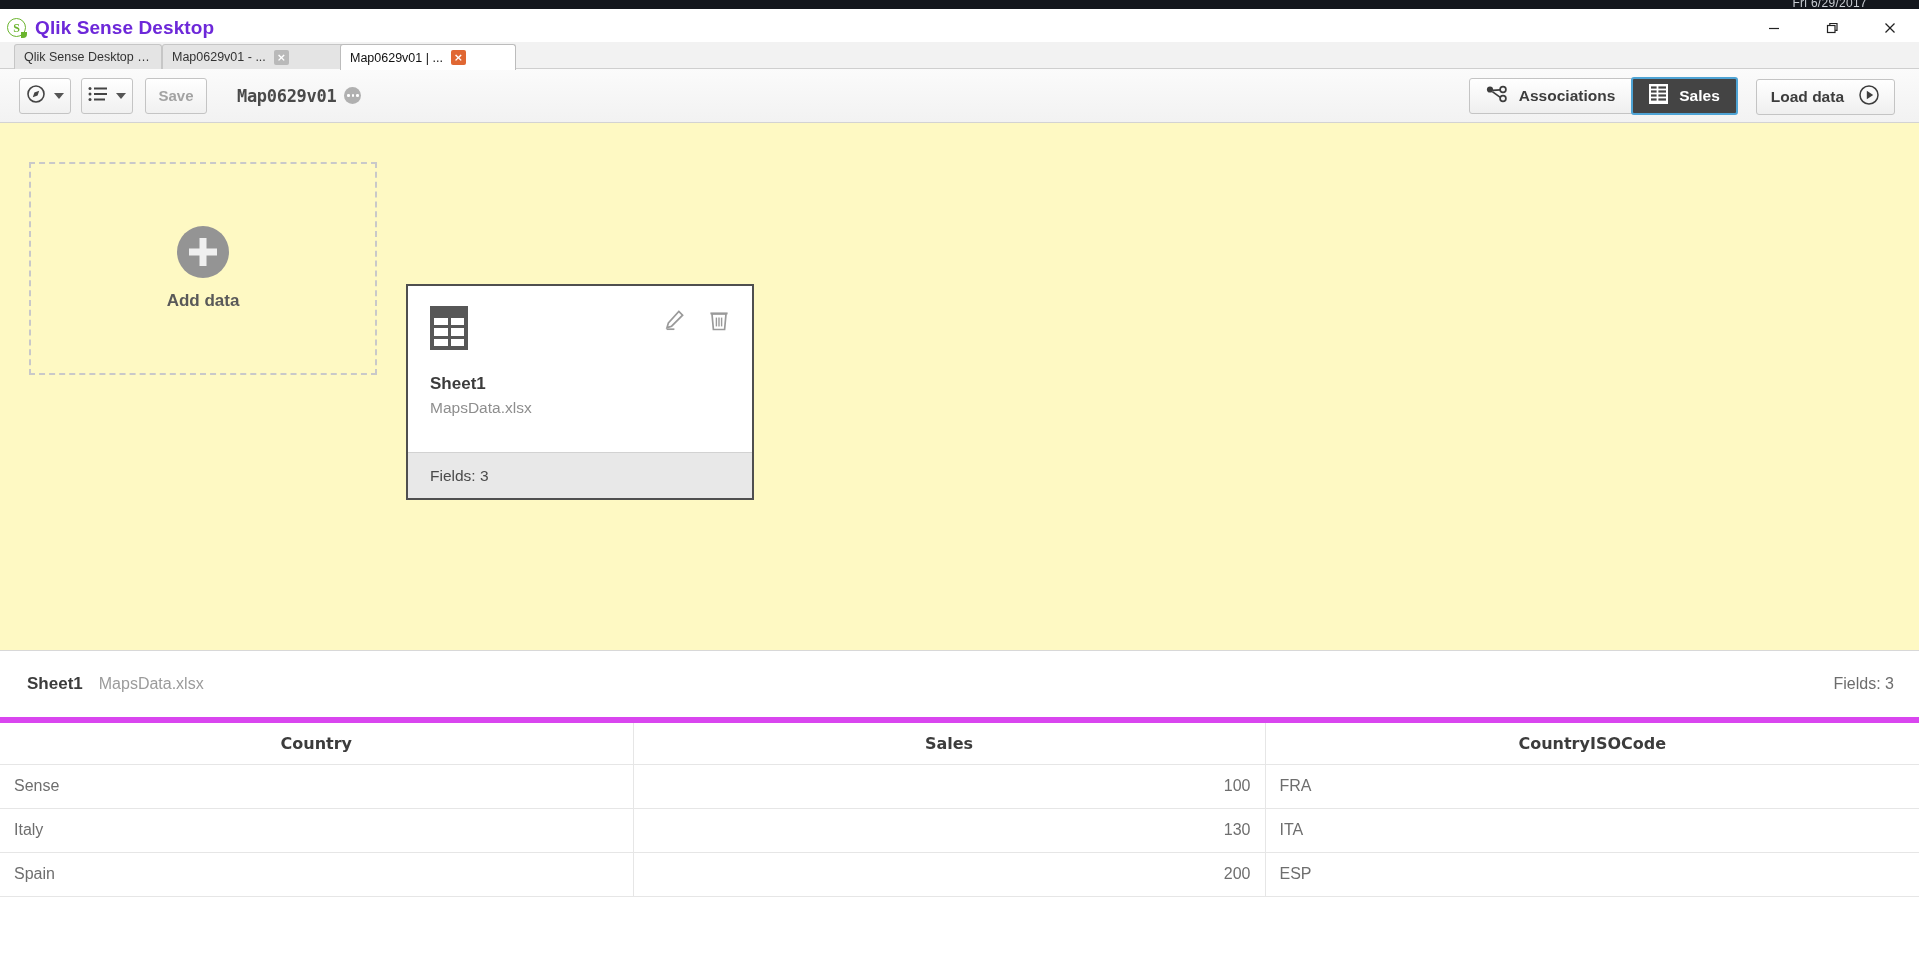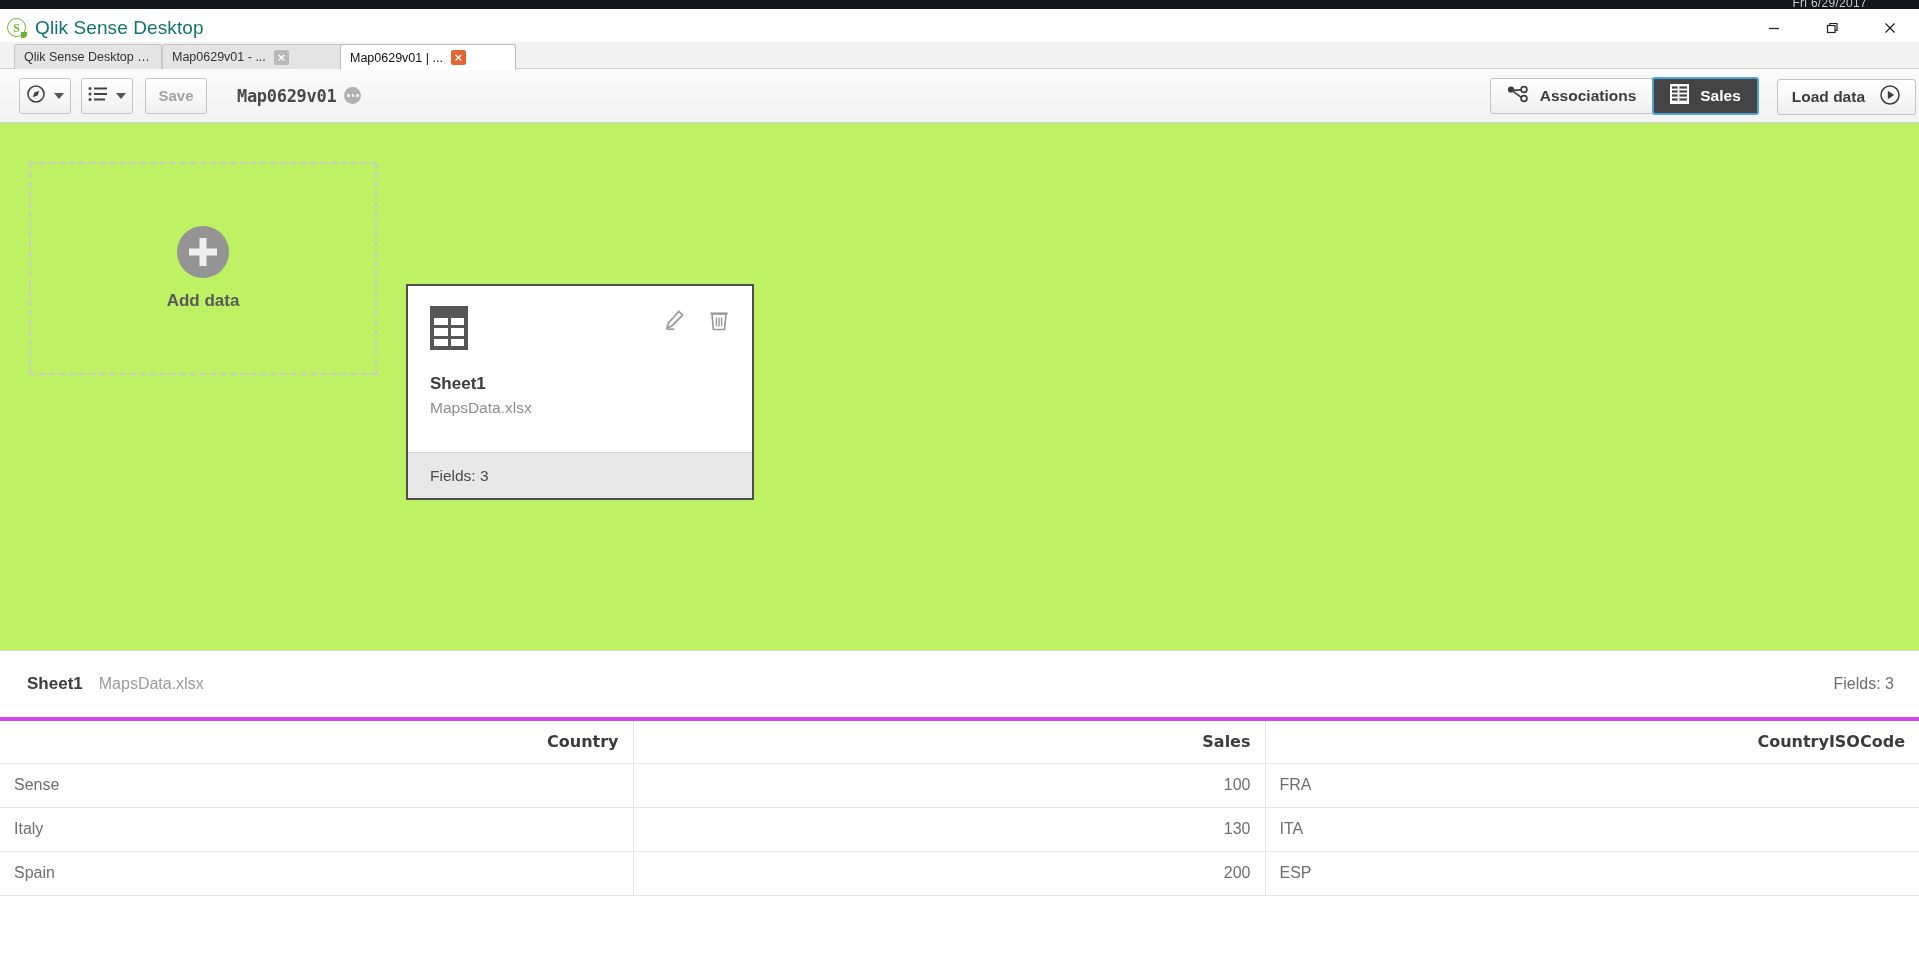--- a/index.html
+++ b/index.html
@@ -41,21 +41,21 @@
     font-family: "Liberation Serif", serif;
     line-height: 1;
   }
   .qlik-logo::after {
     content: "";
     position: absolute; right: -2px; bottom: -2px;
     width: 6px; height: 6px; background: #6ab42d;
     border-radius: 0 0 4px 0;
   }
   .app-title {
-    font-size: 19px; color: #0f766e; font-weight: 400;
+    font-size: 19px; color: #6d28d9; font-weight: 700;
     letter-spacing: .1px;
   }
   .win-controls {
     position: absolute; right: 0; top: 0; height: 37px;
     display: flex; align-items: center;
   }
   .win-btn {
     width: 58px; height: 37px;
     display: flex; align-items: center; justify-content: center;
     cursor: default; background: transparent;
@@ -133,21 +133,21 @@
   }
   .dots-badge {
     width: 17px; height: 17px; border-radius: 50%;
     background: #b0b0b0;
     display: flex; align-items: center; justify-content: center;
     gap: 2px;
   }
   .dots-badge i { width: 2.6px; height: 2.6px; border-radius: 50%; background: #fff; display:block; }
 
   .tb-right {
-    position: absolute; right: 3px; top: 9px;
+    position: absolute; right: 24px; top: 9px;
     display: flex; align-items: center;
   }
   .seg-group {
     display: flex;
     border-radius: 3px;
   }
   .seg {
     height: 36px; padding: 0 16px;
     display: flex; align-items: center; gap: 11px;
     background: linear-gradient(#ffffff, #efefef);
@@ -170,21 +170,21 @@
     background: linear-gradient(#ffffff, #efefef);
     border: 1px solid #c4c4c4; border-radius: 3px;
     font-size: 15.5px; font-weight: bold; color: #3d3d3d;
     cursor: pointer;
   }
 
   
   .workspace {
     position: absolute; top: 123px; left: 0;
     width: 1919px; height: 527px;
-    background: #bef264;
+    background: #fef9c3;
   }
   .add-data-box {
     position: absolute; left: 29px; top: 39px;
     width: 348px; height: 213px;
     border: 2px dashed #c9c9c9;
     display: flex; flex-direction: column;
     align-items: center; justify-content: center;
     gap: 13px;
     cursor: pointer;
   }
@@ -249,22 +249,22 @@
   table.data {
     width: 1919px; border-collapse: collapse; table-layout: fixed;
   }
   table.data th, table.data td {
     height: 44px; font-size: 16px;
     border-bottom: 1px solid #e6e6e6;
     border-right: 1px solid #e6e6e6;
     padding: 0 14px;
   }
   table.data th {
-    border-top: 4px solid #d946ef;
-    font-weight: bold; color: #3c3c3c; text-align: right;
+    border-top: 6px solid #d946ef;
+    font-weight: bold; color: #3c3c3c; text-align: center;
     font-family: "DejaVu Sans", sans-serif;
   }
   table.data td { color: #6e6e6e; }
   table.data td.num { text-align: right; padding-left: 9px; }
   .col-country { width: 633px; }
   .col-sales   { width: 632px; }
   .col-iso     { width: 654px; }
   table.data tr th:last-child, table.data tr td:last-child { border-right: none; }
 </style>
 </head>

